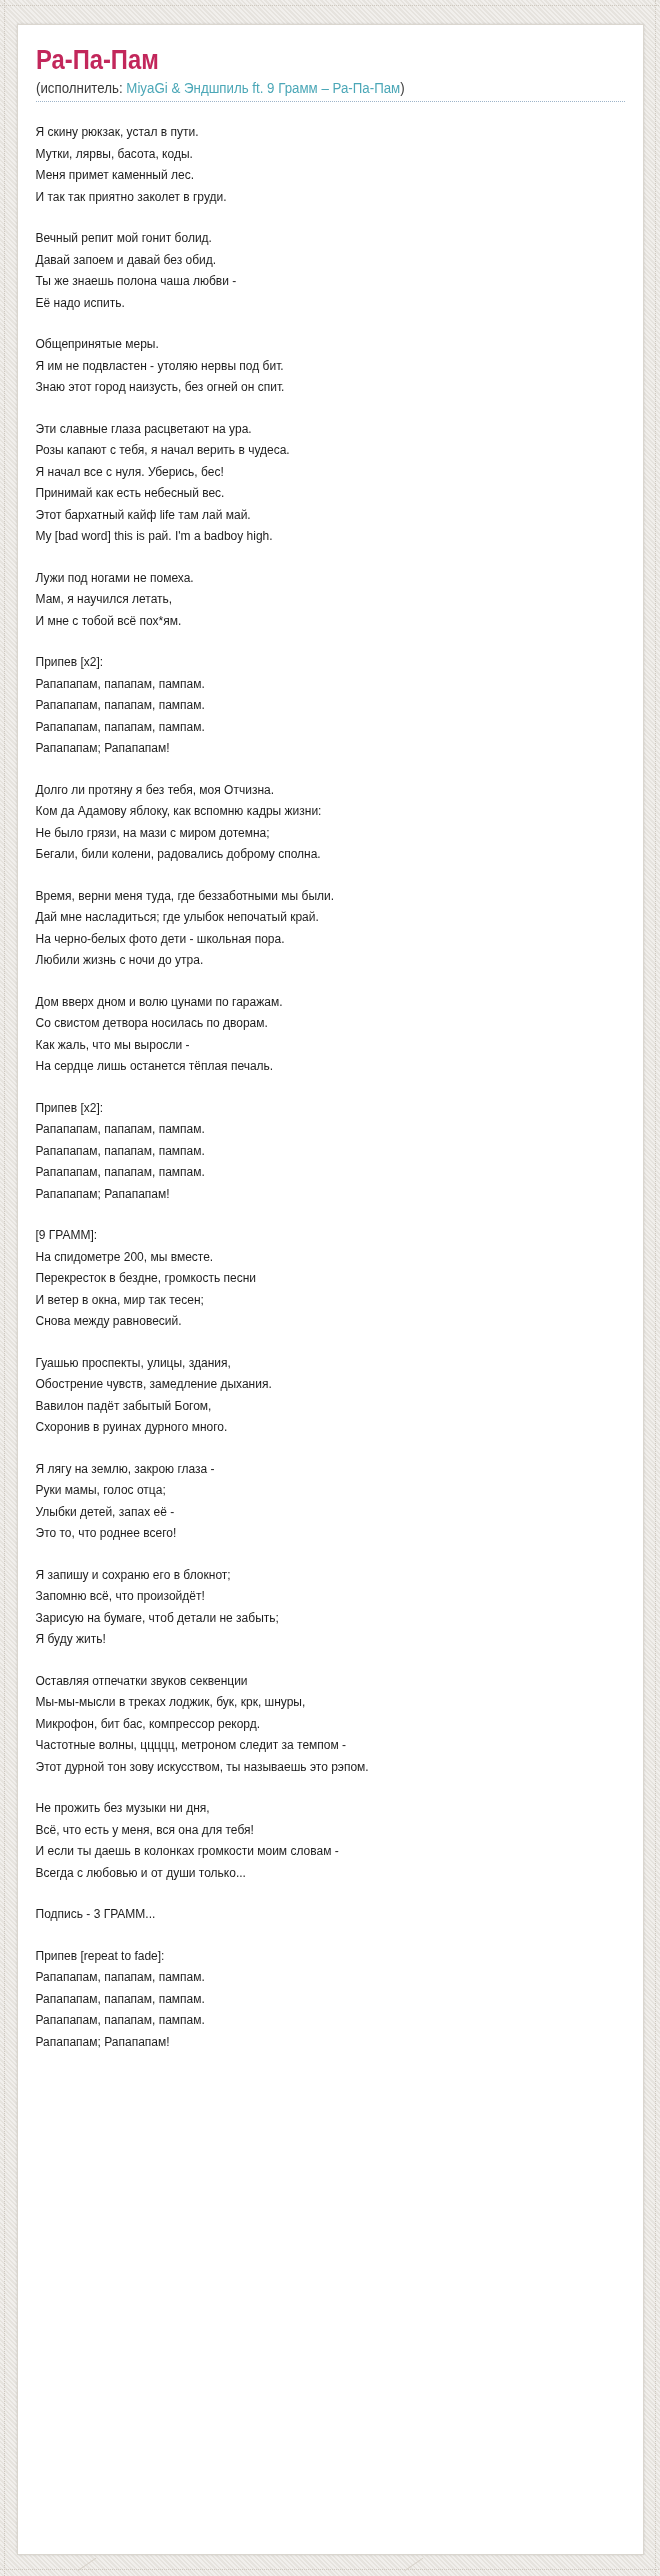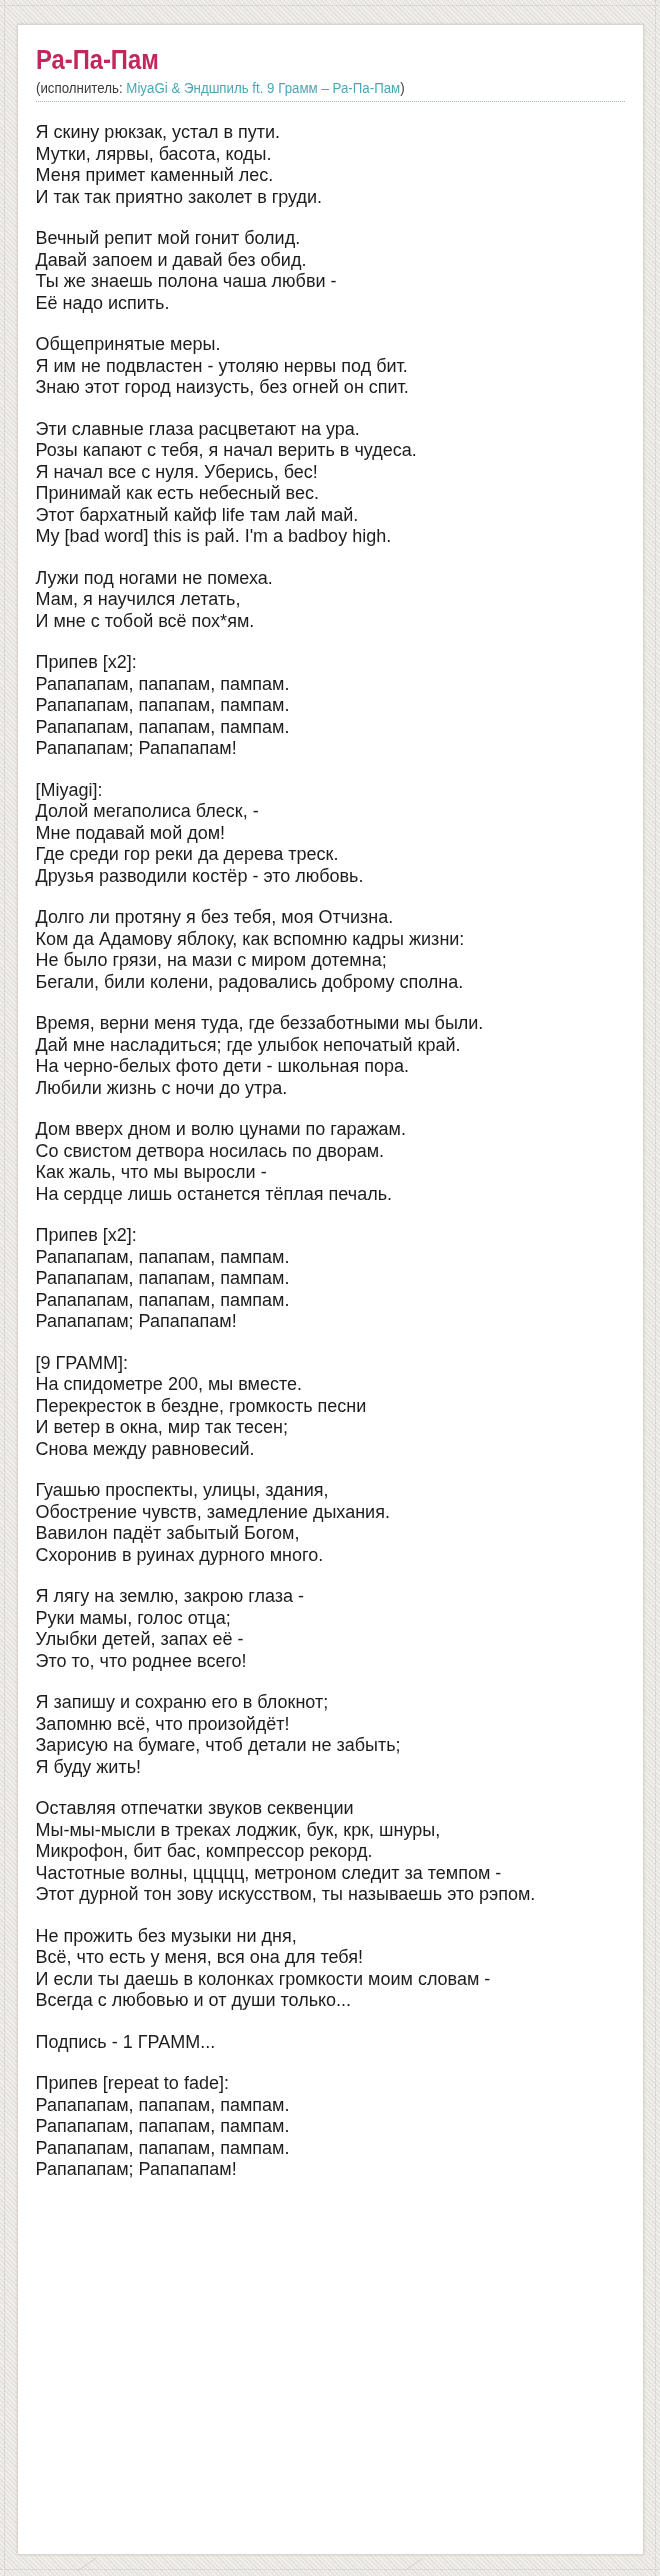--- a/index.html
+++ b/index.html
@@ -36,21 +36,21 @@
     white-space: nowrap; line-height: 30px;
   }
   .subtitle {
     font-size: 14px; color: #3b3b3b; line-height: 16.5px;
     transform: scaleX(0.95); transform-origin: 0 50%;
     white-space: nowrap; display: block;
   }
   .artist-link { color: #4ba7b7; text-decoration: none; cursor: pointer; }
   .dotted-sep { border-bottom: 0.8px dotted #9db4c9; margin-top: 4.1px; }
 
-  .lyrics { color: #1d1d1d; font-size: 18px; line-height: 21.5px; }
+  .lyrics { color: #1d1d1d; font-size: 12px; line-height: 21.5px; }
   .lyrics p { margin: 20px 0 20px 0; }
   .lyrics p:first-child { margin-top: 20.6px; }
 </style>
 </head>
 <body>
 
 <div class="seam-h seam-top"></div>
 <div class="seam-h seam-bottom"></div>
 <div class="seam-v seam-left"></div>
 <div class="seam-v seam-right"></div>
@@ -61,28 +61,27 @@
   <h1 class="song-title">Ра-Па-Пам</h1>
   <div class="subtitle"><span>(исполнитель: </span><a class="artist-link">MiyaGi &amp; Эндшпиль ft. 9 Грамм – Ра-Па-Пам</a><span>)</span></div>
   <div class="dotted-sep"></div>
   <div class="lyrics">
       <p>Я скину рюкзак, устал в пути.<br>Мутки, лярвы, басота, коды.<br>Меня примет каменный лес.<br>И так так приятно заколет в груди.</p>
       <p>Вечный репит мой гонит болид.<br>Давай запоем и давай без обид.<br>Ты же знаешь полона чаша любви -<br>Её надо испить.</p>
       <p>Общепринятые меры.<br>Я им не подвластен - утоляю нервы под бит.<br>Знаю этот город наизусть, без огней он спит.</p>
       <p>Эти славные глаза расцветают на ура.<br>Розы капают с тебя, я начал верить в чудеса.<br>Я начал все с нуля. Уберись, бес!<br>Принимай как есть небесный вес.<br>Этот бархатный кайф life там лай май.<br>My [bad word]  this is рай. I'm a badboy high.</p>
       <p>Лужи под ногами не помеха.<br>Мам, я научился летать,<br>И мне с тобой всё пох*ям.</p>
       <p>Припев [x2]:<br>Рапапапам, папапам, пампам.<br>Рапапапам, папапам, пампам.<br>Рапапапам, папапам, пампам.<br>Рапапапам; Рапапапам!</p>
-      <p>[Miyagi]:<br>Долой мегаполиса блеск, -<br>Мне подавай мой дом!<br>Где среди гор реки да дерева треск.<br>Друзья разводили костёр - это любовь.</p>
       <p>Долго ли протяну я без тебя, моя Отчизна.<br>Ком да Адамову яблоку, как вспомню кадры жизни:<br>Не было грязи, на мази с миром дотемна;<br>Бегали, били колени, радовались доброму сполна.</p>
       <p>Время, верни меня туда, где беззаботными мы были.<br>Дай мне насладиться; где улыбок непочатый край.<br>На черно-белых фото дети - школьная пора.<br>Любили жизнь с ночи до утра.</p>
       <p>Дом вверх дном и волю цунами по гаражам.<br>Со свистом детвора носилась по дворам.<br>Как жаль, что мы выросли -<br>На сердце лишь останется тёплая печаль.</p>
       <p>Припев [x2]:<br>Рапапапам, папапам, пампам.<br>Рапапапам, папапам, пампам.<br>Рапапапам, папапам, пампам.<br>Рапапапам; Рапапапам!</p>
       <p>[9 ГРАММ]:<br>На спидометре 200, мы вместе.<br>Перекресток в бездне, громкость песни<br>И ветер в окна, мир так тесен;<br>Снова между равновесий.</p>
       <p>Гуашью проспекты, улицы, здания,<br>Обострение чувств, замедление дыхания.<br>Вавилон падёт забытый Богом,<br>Схоронив в руинах дурного много.</p>
       <p>Я лягу на землю, закрою глаза -<br>Руки мамы, голос отца;<br>Улыбки детей, запах её -<br>Это то, что роднее всего!</p>
       <p>Я запишу и сохраню его в блокнот;<br>Запомню всё, что произойдёт!<br>Зарисую на бумаге, чтоб детали не забыть;<br>Я буду жить!</p>
       <p>Оставляя отпечатки звуков секвенции<br>Мы-мы-мысли в треках лоджик, бук, крк, шнуры,<br>Микрофон, бит бас, компрессор рекорд.<br>Частотные волны, ццццц, метроном следит за темпом -<br>Этот дурной тон зову искусством, ты называешь это рэпом.</p>
       <p>Не прожить без музыки ни дня,<br>Всё, что есть у меня, вся она для тебя!<br>И если ты даешь в колонках громкости моим словам -<br>Всегда с любовью и от души только...</p>
-      <p>Подпись - 1 ГРАММ...</p>
+      <p>Подпись - 3 ГРАММ...</p>
       <p>Припев [repeat to fade]:<br>Рапапапам, папапам, пампам.<br>Рапапапам, папапам, пампам.<br>Рапапапам, папапам, пампам.<br>Рапапапам; Рапапапам!</p>
     </div>
 </div>
 
 
 </body></html>

